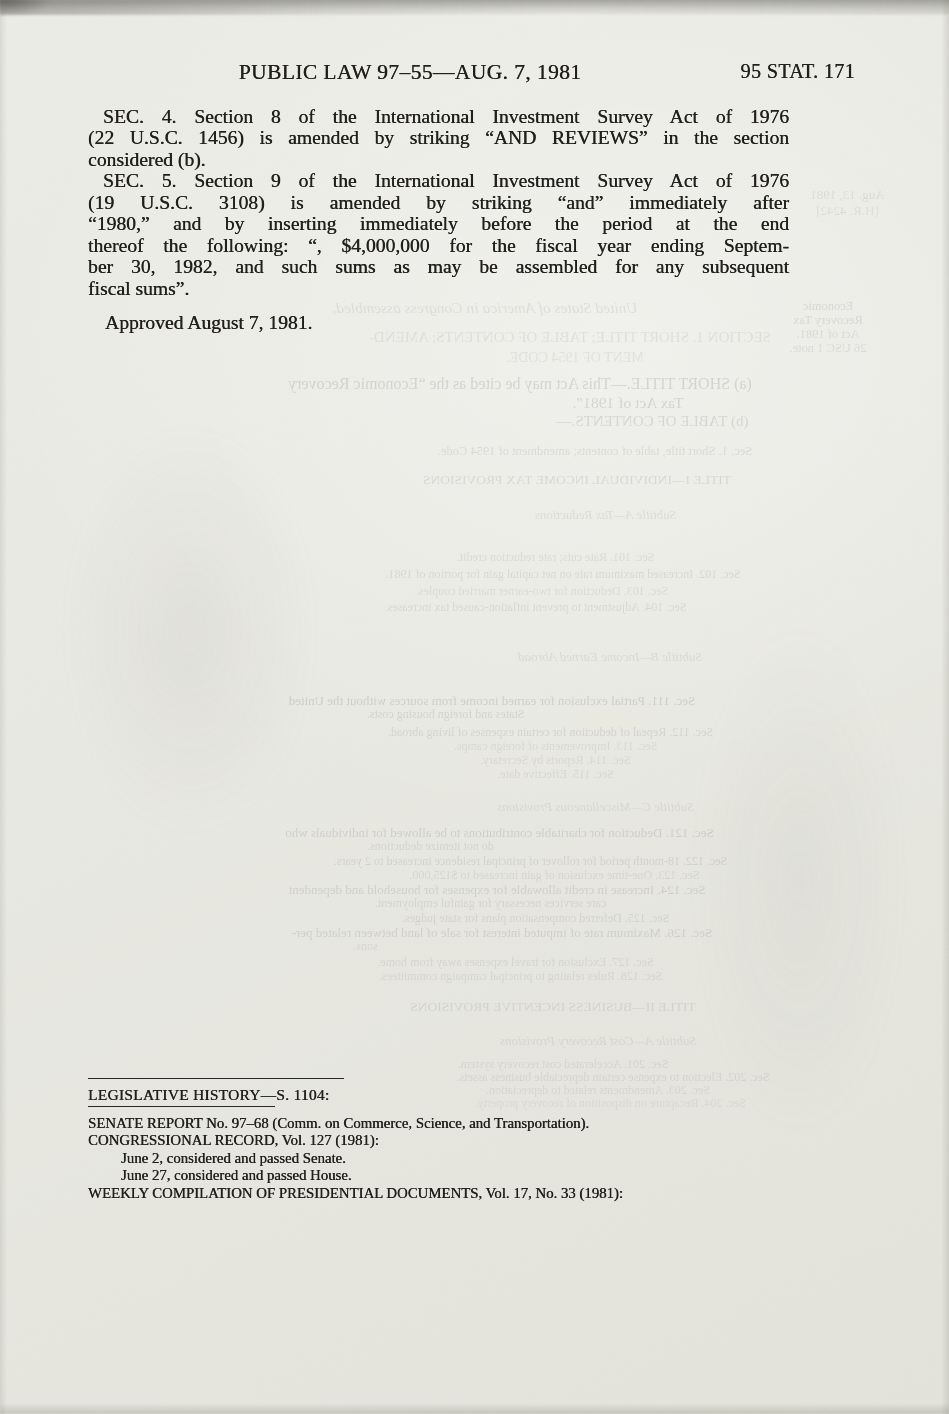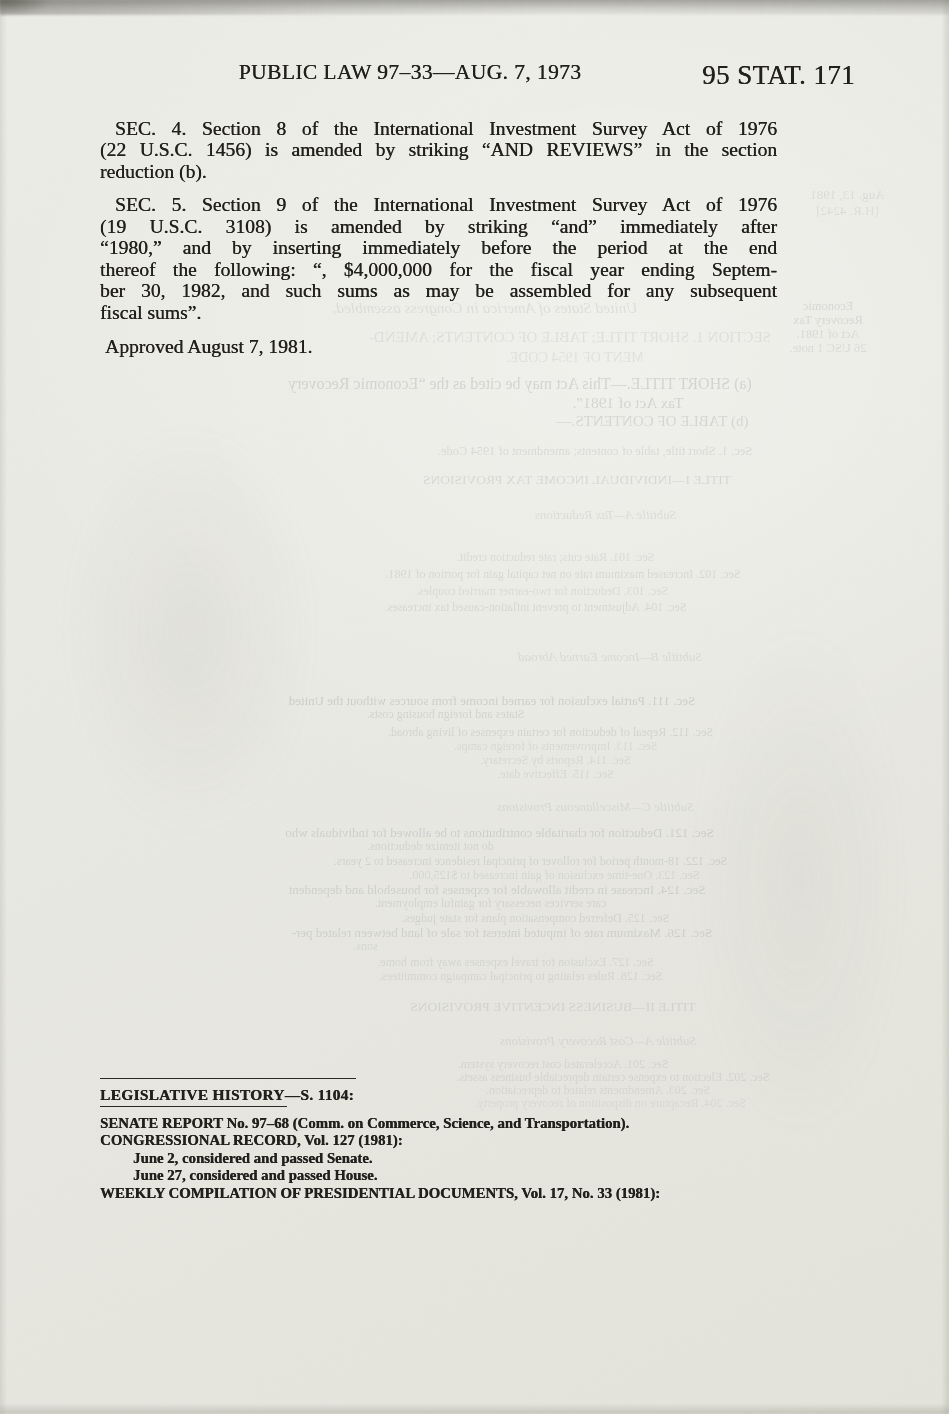--- a/index.html
+++ b/index.html
@@ -50,43 +50,43 @@
   .mottle2{position:absolute;right:40px;top:620px;width:220px;height:520px;
     background:radial-gradient(ellipse,rgba(150,150,138,0.08),rgba(150,150,138,0) 70%);filter:blur(6px);}
   .noise-svg{position:absolute;inset:0;width:100%;height:100%;opacity:0.55;pointer-events:none;}
 
   
   .header{position:absolute;top:60px;left:88px;right:94px;height:26px;}
   .pl-title{
     position:absolute;left:322px;transform:translateX(-50%);top:0;
     font-size:21.5px;letter-spacing:0.4px;white-space:nowrap;
   }
-  .stat-no{position:absolute;right:0;top:0;font-size:27px;letter-spacing:0.4px;white-space:nowrap;}
+  .stat-no{position:absolute;right:0;top:0;font-size:20px;letter-spacing:0.4px;white-space:nowrap;}
 
   
   .bodytext{position:absolute;left:88px;top:106px;width:701px;font-size:19.6px;}
-  .para{margin:12px;}
+  .para{margin:0;}
   .bline{
     line-height:21.45px;height:21.45px;white-space:normal;
     text-align:justify;text-align-last:justify;overflow:visible;
   }
   .para .bline.first{text-indent:15px;}
   .para .bline.last{text-align-last:left;}
   .approved{margin-top:13px;line-height:22px;text-indent:17px;font-size:19.6px;}
 
   
   .ghost-layer{position:absolute;inset:0;pointer-events:none;}
   .ghost-line{
     position:absolute;color:#6d7380;text-align:center;white-space:nowrap;
     transform:scaleX(-1);filter:blur(0.7px);line-height:1.1;
     font-family:"Liberation Serif","DejaVu Serif",serif;
   }
 
   
-  .leghist{position:absolute;left:100px;top:1078px;width:730px;font-size:14.8px;font-weight:bold;}
+  .leghist{position:absolute;left:88px;top:1078px;width:730px;font-size:14.8px;}
   .lh-toprule{width:256px;height:0;border-top:1.4px solid #2a2825;margin-bottom:7px;}
   .lh-heading{font-size:15.4px;letter-spacing:0.3px;line-height:18px;}
   .lh-underline{width:187px;height:0;border-top:1.3px solid #2a2825;margin-top:2px;margin-bottom:8px;}
   .lh-line{line-height:17.4px;}
   .lh-line.indent{padding-left:33px;}
 </style>
 </head>
 <body>
 
 <div class="page">
@@ -138,30 +138,30 @@
     <div class="ghost-line first" style="left: 790px; top: 188px; width: 115px; font-size: 13px; opacity: 0.15;">Aug. 13, 1981</div>
         <div class="ghost-line" style="left: 790px; top: 204px; width: 115px; font-size: 13px; opacity: 0.13;">[H.R. 4242]</div>
         <div class="ghost-line" style="left: 778px; top: 300px; width: 100px; font-size: 12.5px; opacity: 0.18;">Economic</div>
         <div class="ghost-line" style="left: 778px; top: 314px; width: 100px; font-size: 12.5px; opacity: 0.18;">Recovery Tax</div>
         <div class="ghost-line" style="left: 778px; top: 328px; width: 100px; font-size: 12.5px; opacity: 0.17;">Act of 1981.</div>
         <div class="ghost-line last" style="left: 778px; top: 342px; width: 100px; font-size: 12.5px; opacity: 0.16;">26 USC 1 note.</div>
       </div>
   </div>
 
   <div class="header">
-    <div class="pl-title ink">PUBLIC LAW 97–33—AUG. 7, 1973</div>
+    <div class="pl-title ink">PUBLIC LAW 97–55—AUG. 7, 1981</div>
     <div class="stat-no ink">95 STAT. 171</div>
   </div>
 
   <div class="bodytext ink">
     <div class="para">
 
     <div class="bline first">SEC. 4. Section 8 of the International Investment Survey Act of 1976</div>
         <div class="bline">(22 U.S.C. 1456) is amended by striking “AND REVIEWS” in the section</div>
-        <div class="bline last">reduction (b).</div>
+        <div class="bline last">considered (b).</div>
       </div>
     <div class="para">
 
     <div class="bline first">SEC. 5. Section 9 of the International Investment Survey Act of 1976</div>
         <div class="bline">(19 U.S.C. 3108) is amended by striking “and” immediately after</div>
         <div class="bline">“1980,” and by inserting immediately before the period at the end</div>
         <div class="bline">thereof the following: “, $4,000,000 for the fiscal year ending Septem-</div>
         <div class="bline">ber 30, 1982, and such sums as may be assembled for any subsequent</div>
         <div class="bline last">fiscal sums”.</div>
       </div>

